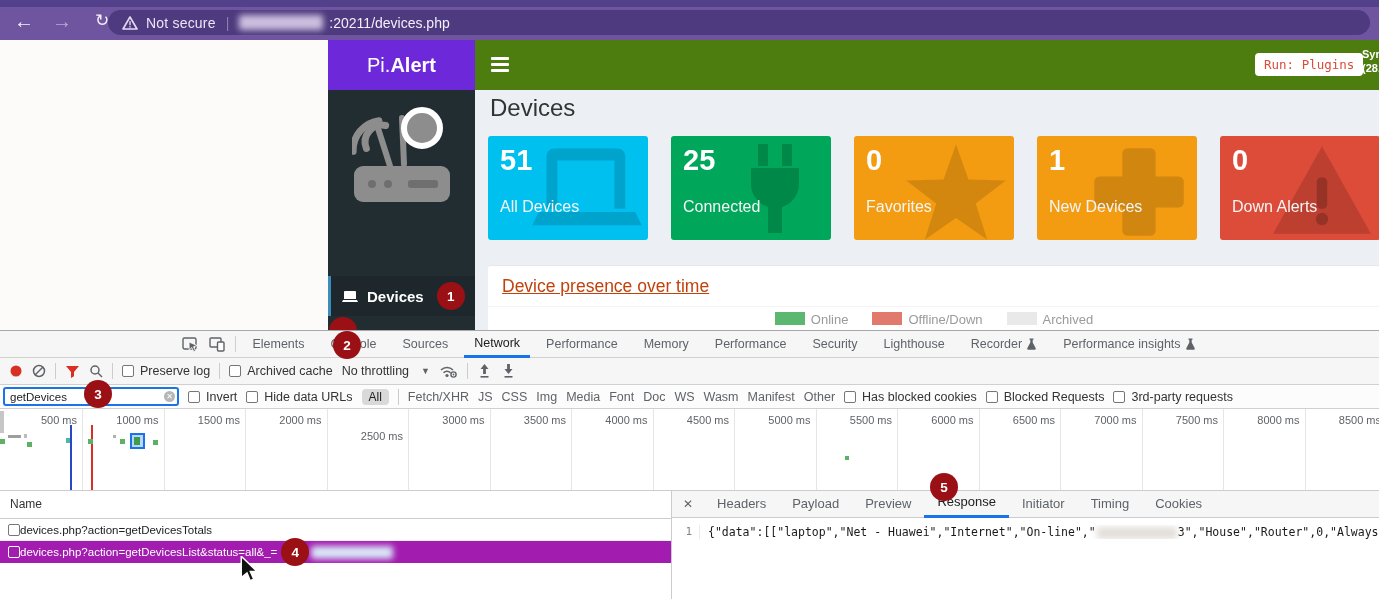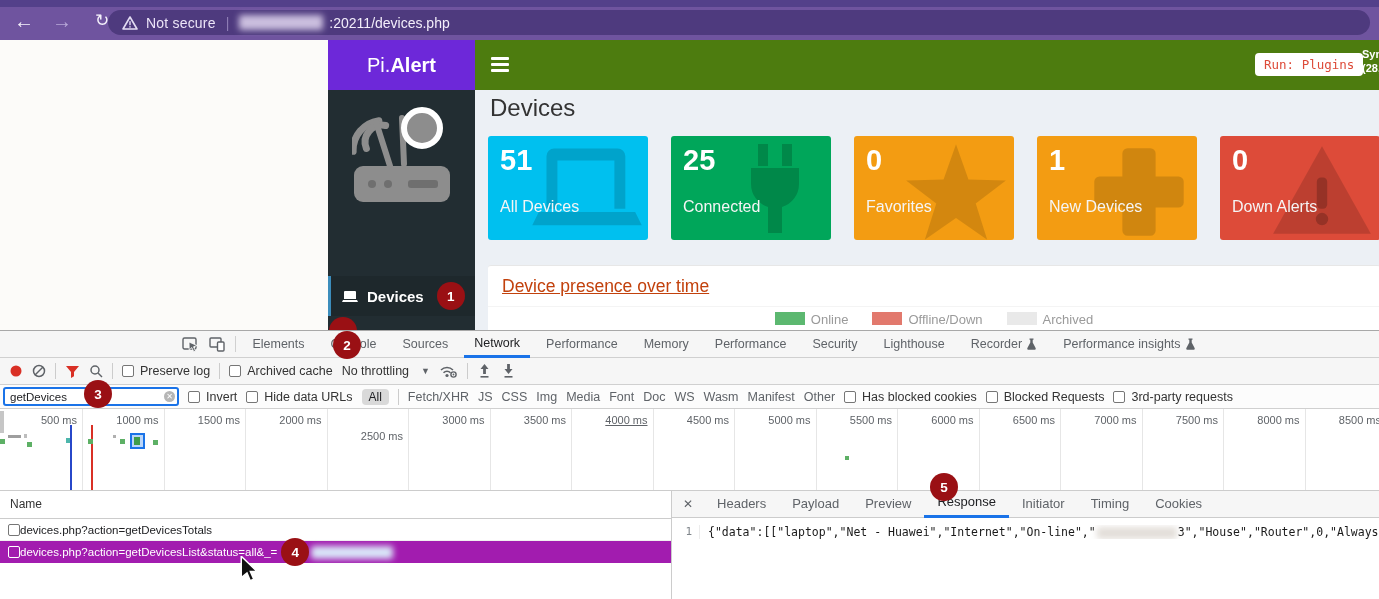--- a/index.html
+++ b/index.html
@@ -403,21 +403,21 @@
       <div class="mark" style="left:134px;top:28px;width:6px;height:8px;background:#3f9d4a;"></div>
       <div class="mark" style="left:153px;top:31px;width:5px;height:5px;background:#5db065;"></div>
       <div class="mark" style="left:845px;top:47px;width:4px;height:4px;background:#5db065;"></div>
     <div class="ov-label" style="left: 2px;">500 ms</div>
         <div class="ov-label" style="left: 83.5px;">1000 ms</div>
         <div class="ov-label" style="left: 165px;">1500 ms</div>
         <div class="ov-label" style="left: 246.5px;">2000 ms</div>
         <div class="ov-label" style="left: 328px; margin-top: 16px;">2500 ms</div>
         <div class="ov-label" style="left: 409.5px;">3000 ms</div>
         <div class="ov-label" style="left: 491px;">3500 ms</div>
-        <div class="ov-label" style="left: 572.5px; text-decoration: underline;">4000 ms</div>
+        <div class="ov-label" style="left: 572.5px;">4000 ms</div>
         <div class="ov-label" style="left: 654px;">4500 ms</div>
         <div class="ov-label" style="left: 735.5px;">5000 ms</div>
         <div class="ov-label" style="left: 817px;">5500 ms</div>
         <div class="ov-label" style="left: 898.5px;">6000 ms</div>
         <div class="ov-label" style="left: 980px;">6500 ms</div>
         <div class="ov-label" style="left: 1061.5px;">7000 ms</div>
         <div class="ov-label" style="left: 1143px;">7500 ms</div>
         <div class="ov-label" style="left: 1224.5px;">8000 ms</div>
         <div class="ov-label" style="left: 1306px;">8500 ms</div>
       </div>

